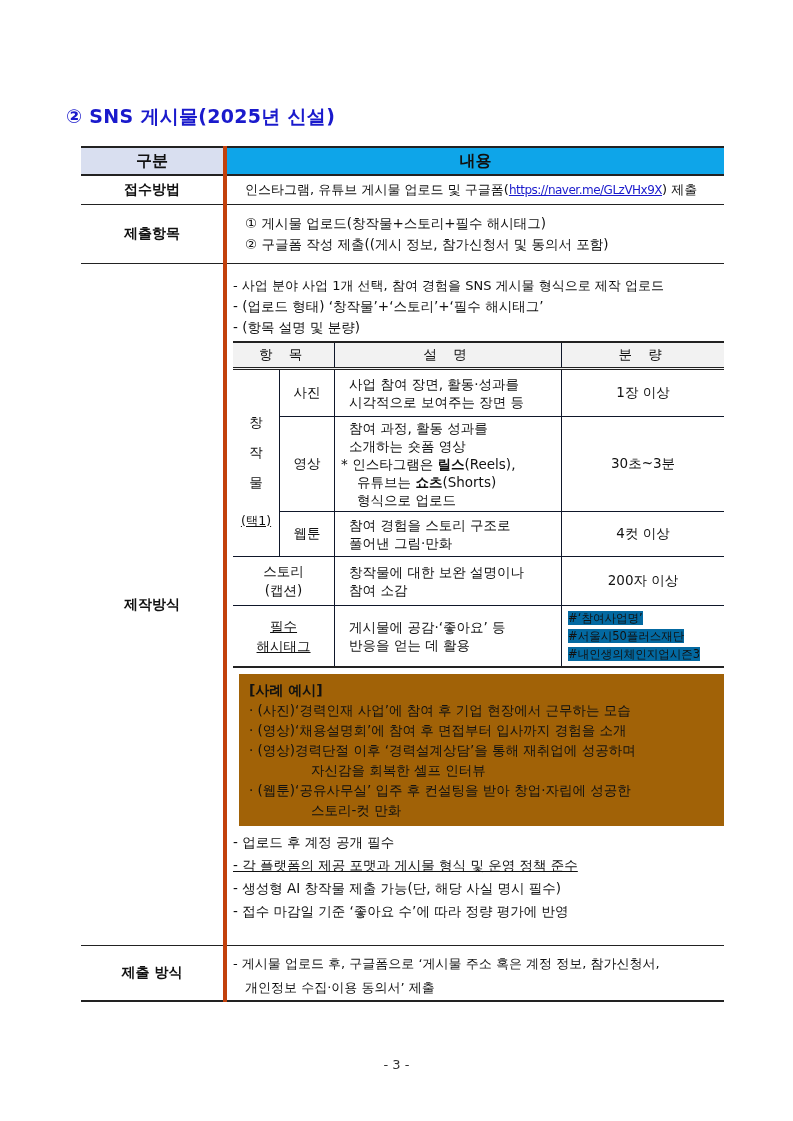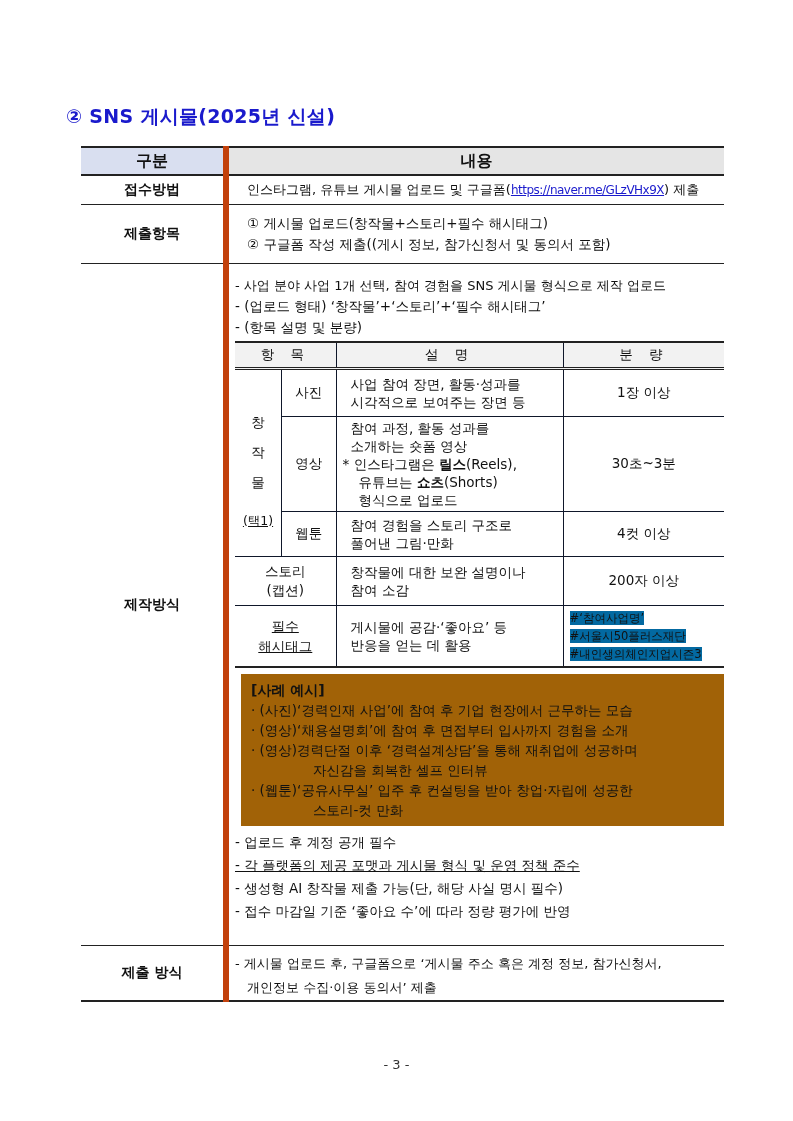--- a/index.html
+++ b/index.html
@@ -1,21 +1,21 @@
 <!DOCTYPE html>
 <html><head>
   <meta charset="utf-8">
   <style>
     html, body { margin:0; padding:0; background:#fff; }
     body { width:793px; height:1121px; position:relative; font-family:"DejaVu Sans","Liberation Sans",sans-serif; color:#111; overflow:hidden; }
     .title { position:absolute; left:66px; top:104px; font-size:19px; font-weight:bold; color:#1a1acc; letter-spacing:0.3px; }
     .main { position:absolute; left:81px; top:146px; width:643px; border-collapse:collapse; font-size:13.5px; }
     .main td { border:1px solid #222; vertical-align:middle; }
-    .main tr.hdr td { background:#e5e5e5; border-top:2px solid #222; border-bottom:2px solid #222; text-align:center; font-weight:bold; font-size:16px; height:24px; }
-    .main td.lbl { width:140px; text-align:center; font-weight:bold; font-size:14px; border-left:none; border-right:6px solid #c2410c; }
+    .main tr.hdr td { background:#0ea5e9; border-top:2px solid #222; border-bottom:2px solid #222; text-align:center; font-weight:bold; font-size:16px; height:24px; }
+    .main td.lbl { width:140px; text-align:center; font-weight:bold; font-size:14px; border-left:none; border-right:4px solid #c2410c; }
     .main td.cnt { border-right:none; padding:2px 18px; }
     .main tr.last td { border-bottom:2px solid #222; }
     .link { color:#1a1acc; text-decoration:underline; font-size:12px; letter-spacing:-0.5px; }
     .line { margin:3px 0; white-space:nowrap; }
     .inner { width:100%; border-collapse:collapse; font-size:13.5px; margin:4px 0 6px 0; }
     .inner td { border:1px solid #0f172a; text-align:center; padding:2px 3px; }
     .inner tr.ih td { background:#f2f2f2; border-top:2px solid #222; border-bottom:3px double #222; height:20px; letter-spacing:6px; }
     .inner td.desc { text-align:left; padding-left:14px; line-height:18px; }
     .inner td.first { border-left:none; }
     .inner td.lastc { border-right:none; }

